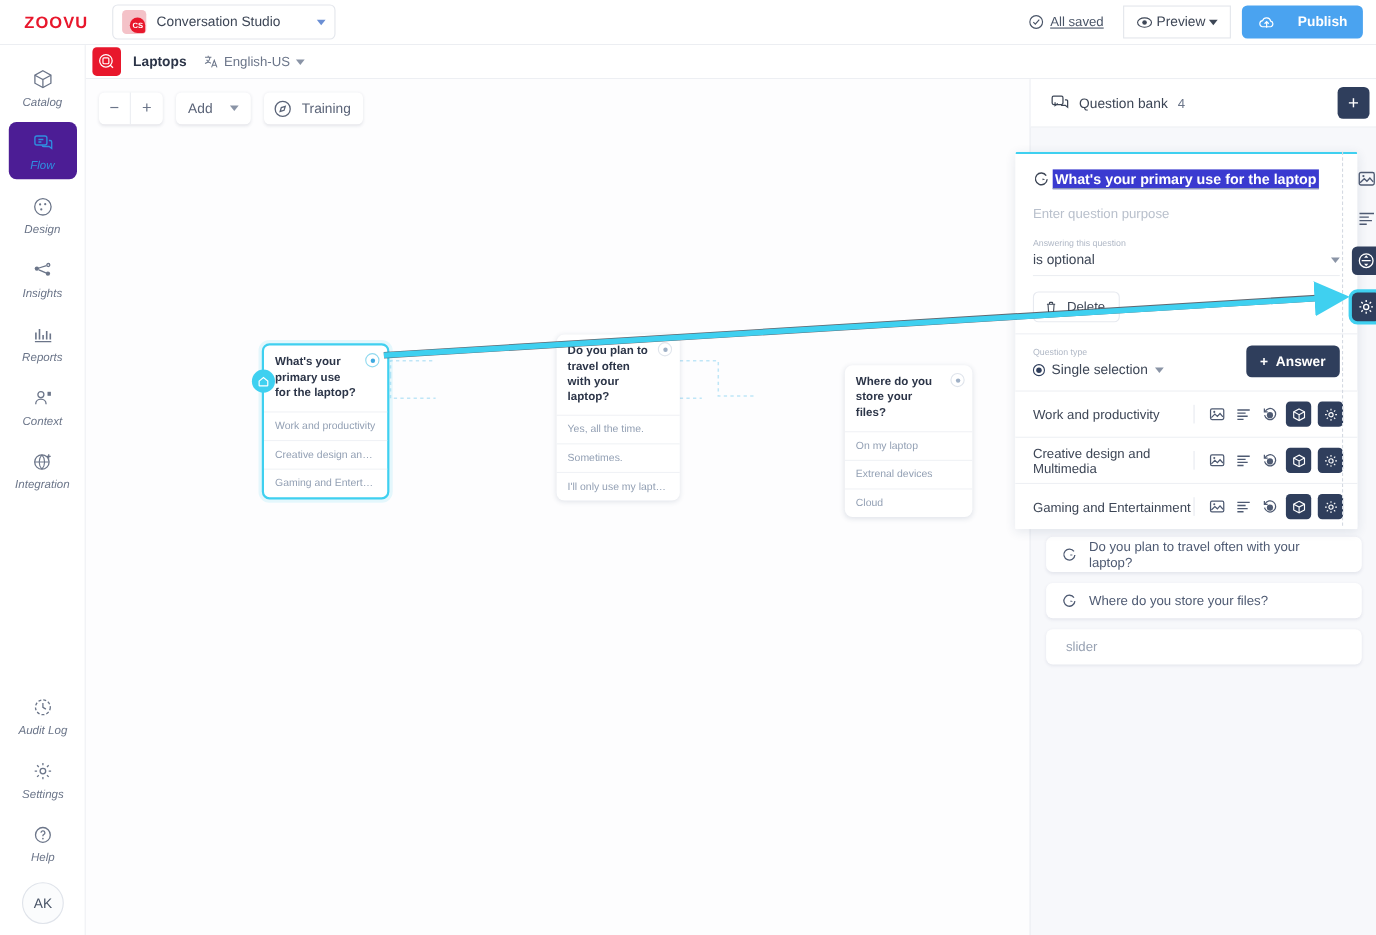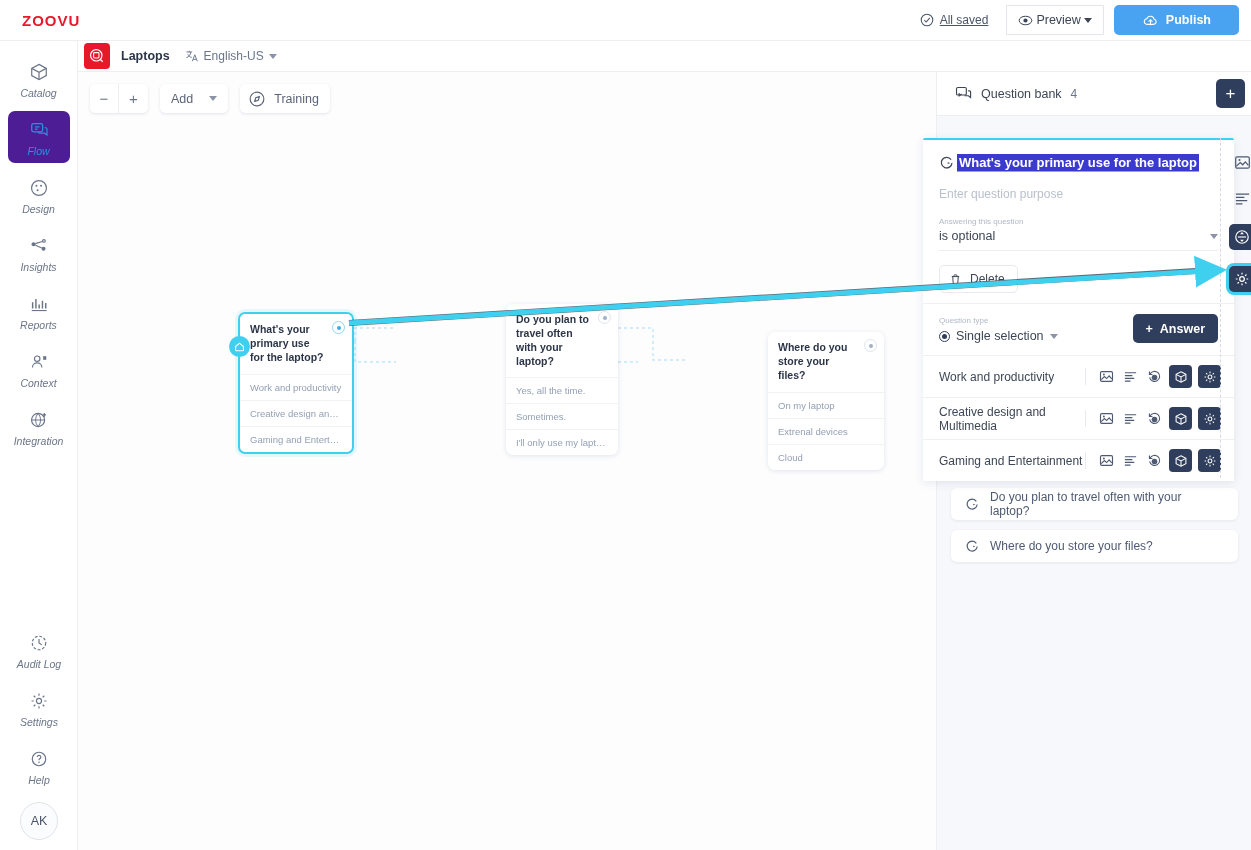--- a/index.html
+++ b/index.html
@@ -49,22 +49,22 @@
     display: flex; gap: 6px; font-size: 12px;
     color: #4a5568; margin-right: 18px;
   }
   .all-saved .txt { text-decoration: underline; }
   .preview-btn {
     display: flex; align-items: center; gap: 3px; height: 30px;
     padding: 0 11px; border: 1px solid #e3e6ec; border-radius: 0;
     font-size: 12.5px; color: #3d4656; background: #fff; margin-right: 10px;
   }
   .publish-btn {
-    display: flex; align-items: center; gap: 7px; height: 30px;
-    padding: 0 28px; border-radius: 5px; background: #4aa3f0;
+    display: flex; align-items: center; gap: 20px; height: 30px;
+    padding: 0 14px; border-radius: 5px; background: #4aa3f0;
     font-size: 12.5px; color: #fff; font-weight: bold;
   }
 
   
   .sidebar {
     position: absolute; top: 41px; left: 0; width: 78px; height: 809px;
     background: #fff; border-right: 1px solid #eceef2;
   }
   .side-item {
     width: 62px; margin: 0 auto 6px; padding: 8px 0 6px;
@@ -261,20 +261,27 @@
   .qlist-item.plain .t { color: #98a2b3; }
 </style>
 </head>
 <body>
 
 <div class="app">
 
   <div class="topbar">
     <div class="logo">ZOOVU</div>
 
+    <div class="app-select">
+      <div class="cs-badge">
+        <div class="inner">CS</div>
+      </div>
+      <div class="label">Conversation Studio</div>
+      <div class="chev"></div>
+    </div>
 
     <div class="top-right">
       <div class="all-saved">
         <svg width="14" height="14" viewBox="0 0 16 16">
           <circle cx="8" cy="8" r="6.6" fill="none" stroke="#4a5568" stroke-width="1.2"></circle>
           <path d="M5 8.2 L7.1 10.3 L11.2 5.6" fill="none" stroke="#4a5568" stroke-width="1.2"></path>
         </svg>
         <span class="txt">All saved</span>
       </div>
 
@@ -703,20 +710,23 @@
         </svg>
         <span class="t">Do you plan to travel often with your laptop?</span>
       </div>
       <div class="qlist-item">
         <svg width="15" height="15" viewBox="0 0 18 18">
           <path d="M13.6 5.2A6 6 0 1 0 14.6 9" fill="none" stroke="#4e5a72" stroke-width="1.4"></path>
           <path d="M9.8 8.2 12.6 9 9.8 10" fill="#4e5a72"></path>
         </svg>
         <span class="t">Where do you store your files?</span>
       </div>
+      <div class="qlist-item plain">
+        <span class="t">slider</span>
+      </div>
     </div>
   </div>
 
   <svg class="annot">
     <defs>
       <marker id="arrowhead" markerWidth="7" markerHeight="7" refX="2" refY="3.2" orient="auto">
         <path d="M0 0 L6.4 3.2 L0 6.4 z" fill="#3fd0f0"></path>
       </marker>
     </defs>
     <path d="M349 323 L1212 270" stroke="#444c57" stroke-width="6" fill="none" opacity="0.85"></path>

